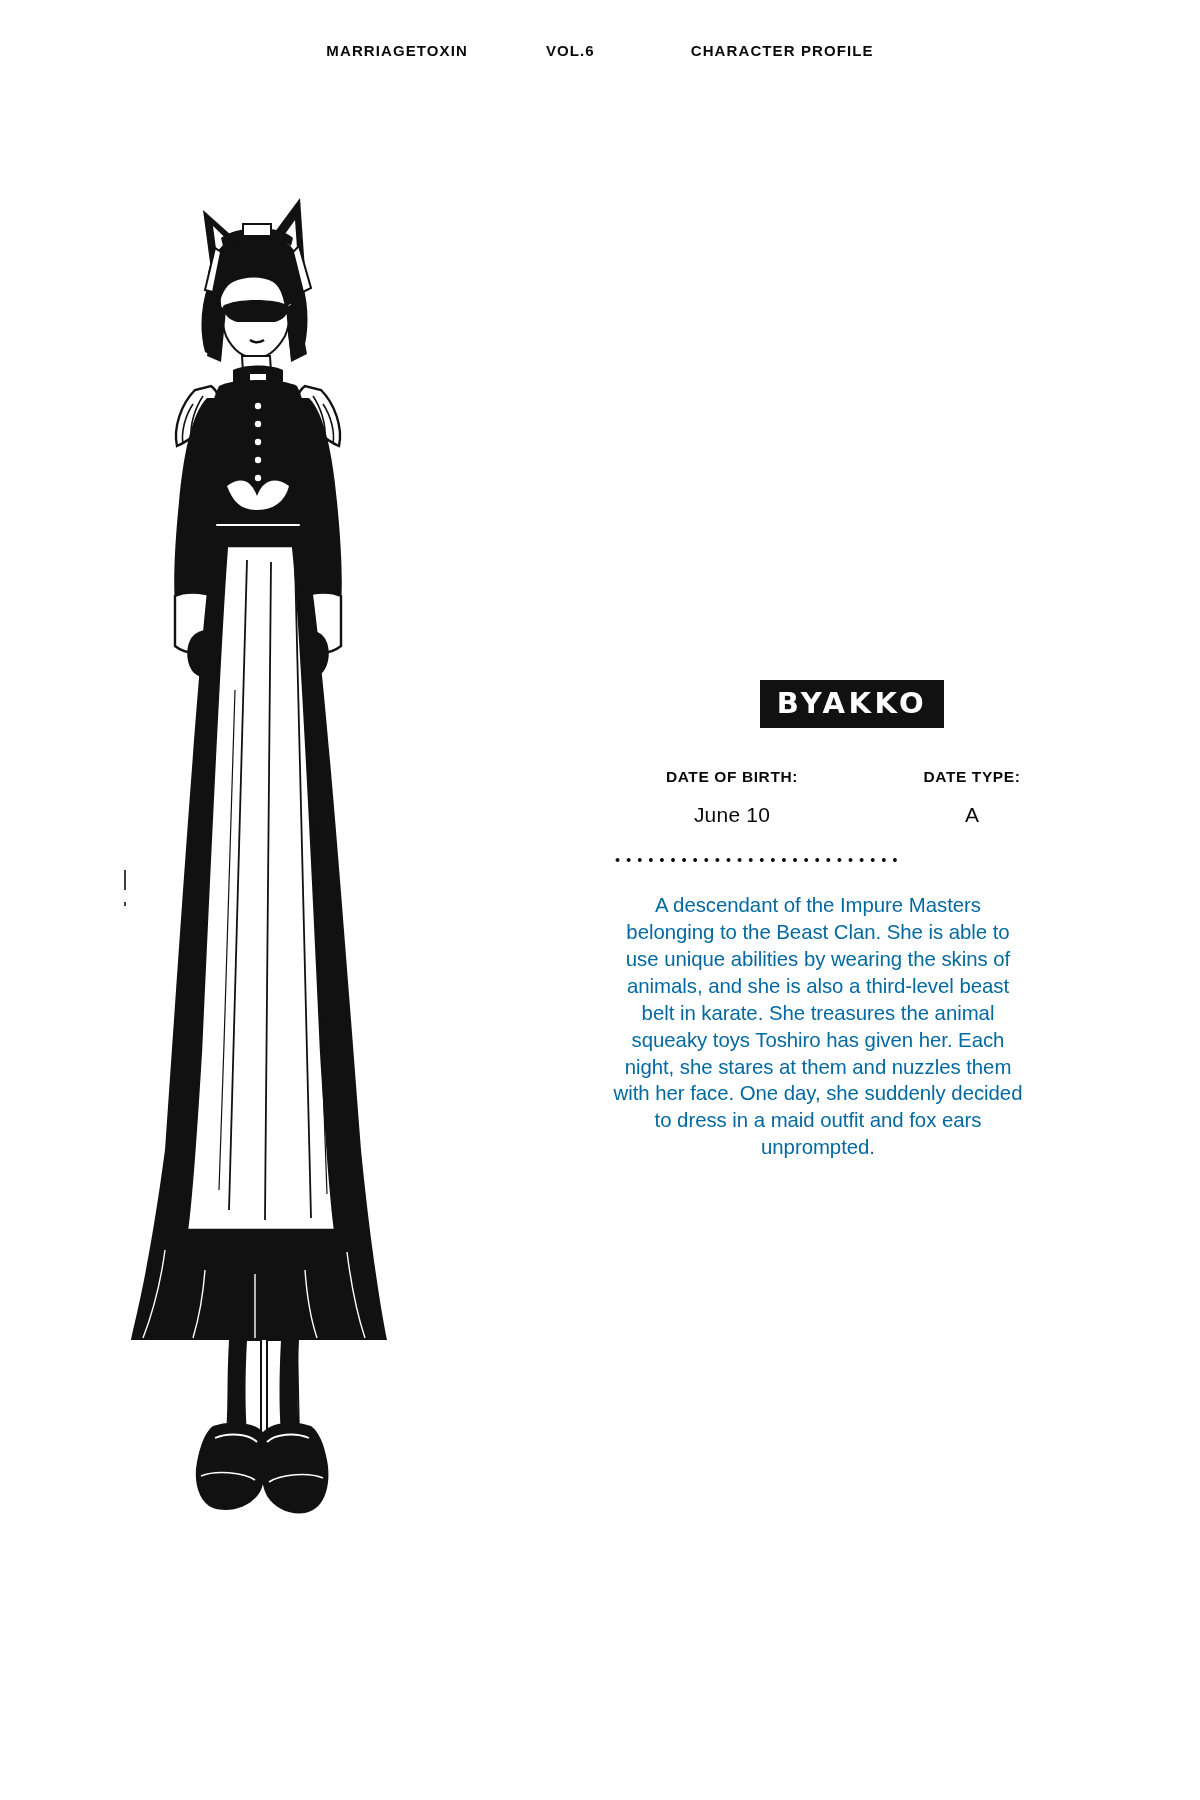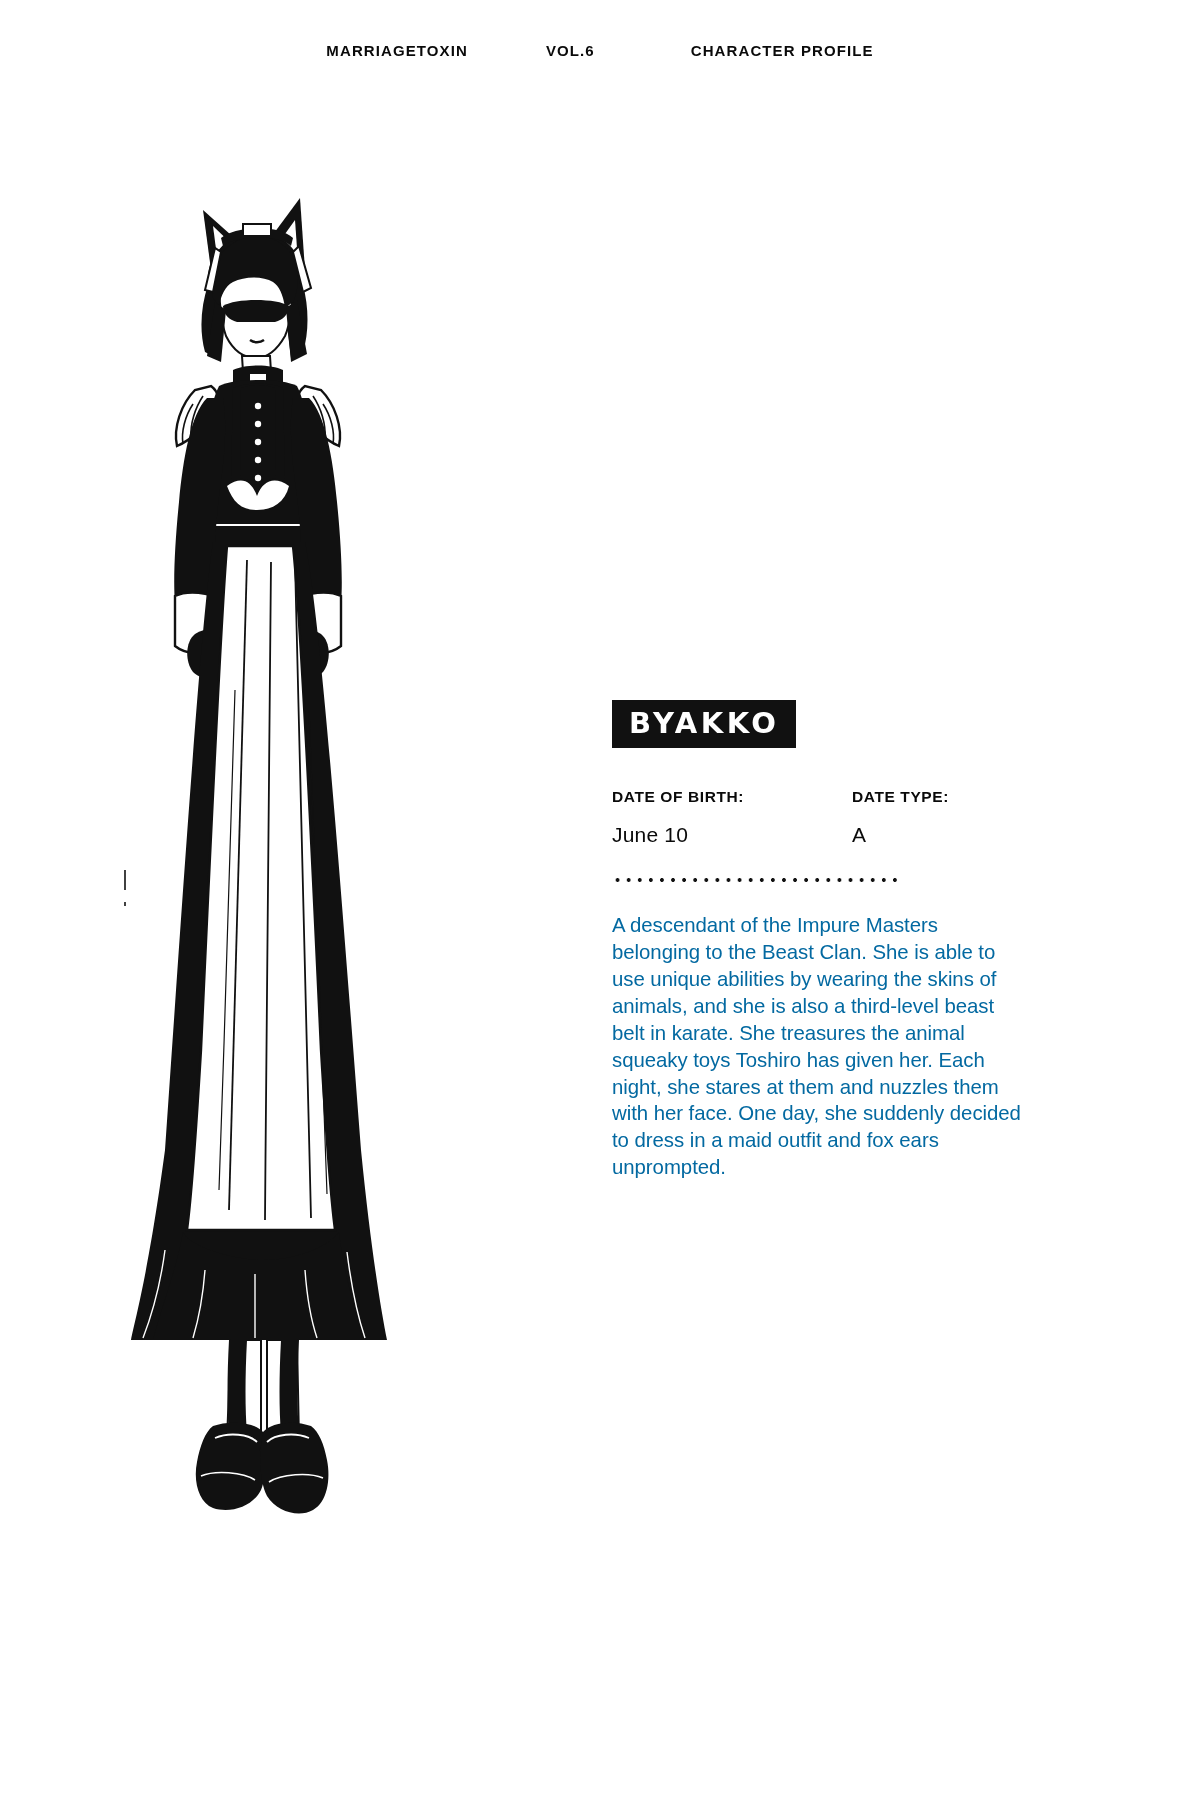--- a/index.html
+++ b/index.html
@@ -44,22 +44,23 @@
     top: 190px;
     width: 500px;
     height: 1360px;
   }
   .illustration svg { display: block; }
 
   
   .info-panel {
     position: absolute;
     left: 612px;
-    top: 700px;
+    top: 680px;
     width: 480px;
+    text-align: center;
   }
 
   .name-plate {
     display: inline-block;
     background: #111111;
     color: #ffffff;
     padding: 9px 17px 10px 17px;
   }
   .name-plate .name-text {
     font-size: 29px;

